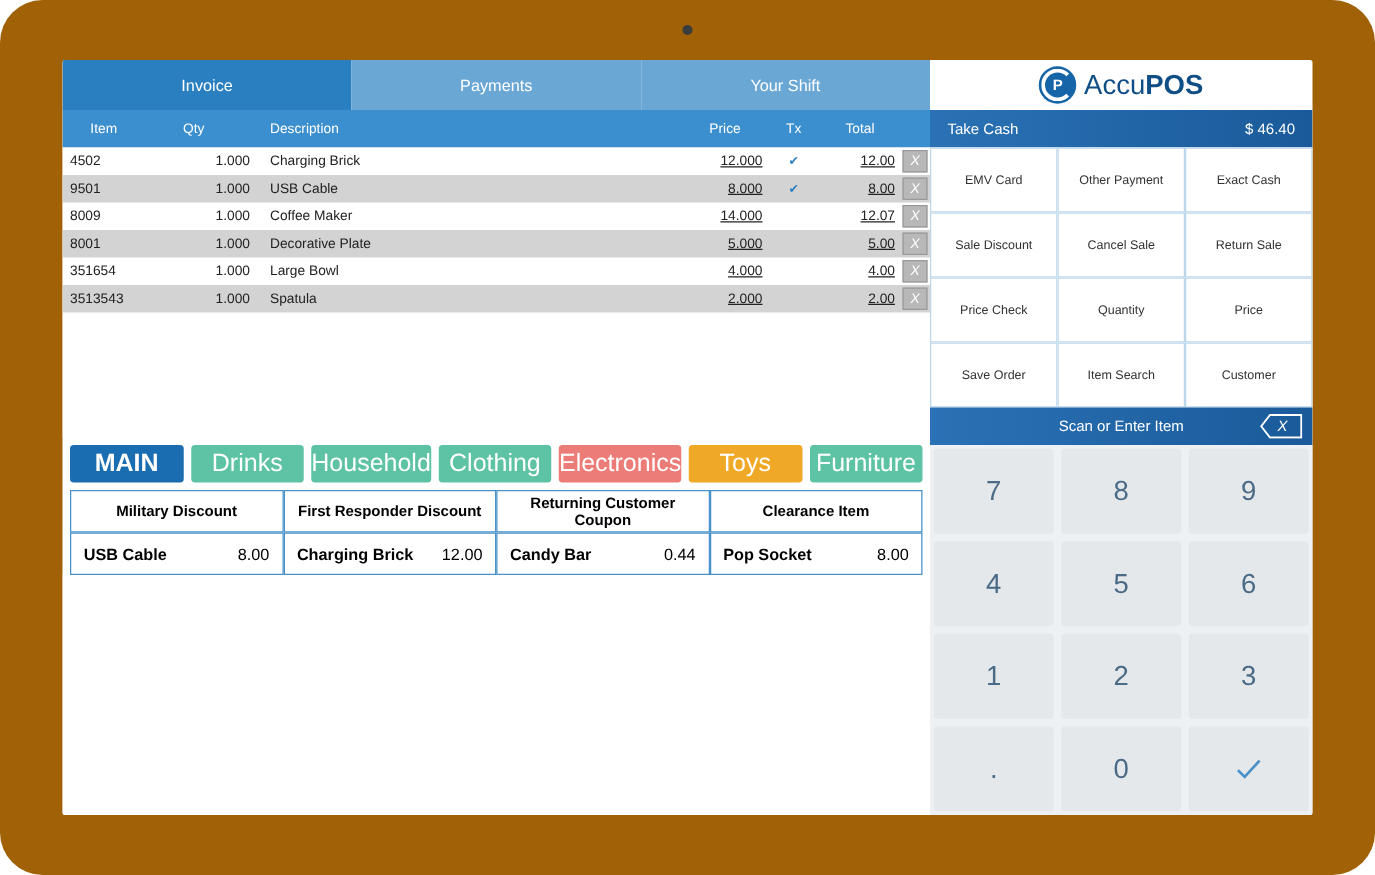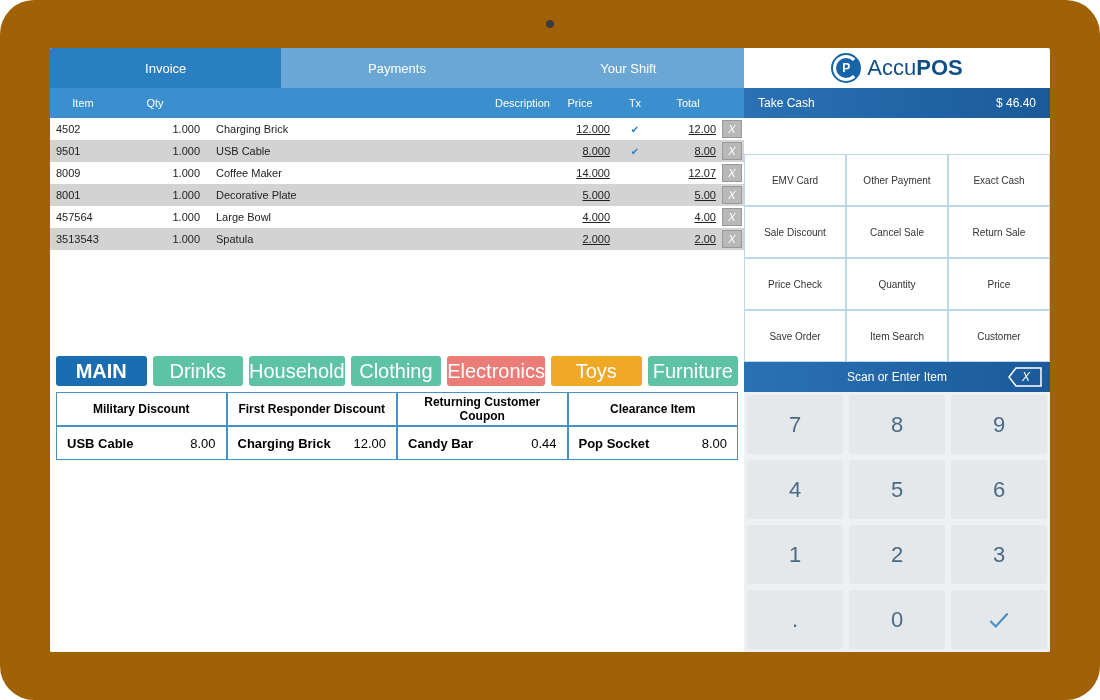--- a/index.html
+++ b/index.html
@@ -81,21 +81,21 @@
     content:""; position:absolute; width:20px; height:20px; border:3px solid #fff; border-right-color:transparent; border-radius:50%;
   }
   .logo-ring span{ color:#fff; font-size:12px; font-weight:bold; z-index:1;}
   .logo-text .thin { font-weight: 300; }
 
   .takecash {
     height: 30px; background: linear-gradient(90deg,#2a72b5,#1a5a9a); color: #fff; font-size: 12px;
     display: flex; align-items: center; justify-content: space-between; padding: 0 14px; cursor:pointer;
   }
 
-  .action-grid { display: grid; grid-template-columns: repeat(3,1fr); margin-top: 36px; }
+  .action-grid { display: grid; grid-template-columns: repeat(3,1fr); }
   .abtn {
     height: 52px; border: 1px solid #bcd6ea; background: #fff; color: #333; font-size: 10px;
     display: flex; align-items: center; justify-content: center; cursor: pointer; text-align:center;
   }
 
   .scanbar { height: 30px; background: linear-gradient(90deg,#2a72b5,#1a5a9a); color:#fff; font-size:12px; display:flex; align-items:center; justify-content:center; position:relative; }
   .back-shape{
     width:34px; height:20px; position:relative; display:flex; align-items:center; justify-content:center;
   }
   .back-shape svg{ width:34px; height:20px; }
@@ -117,21 +117,21 @@
 
     <div class="left">
       <div class="tabs">
         <div class="tab active">Invoice</div>
         <div class="tab inactive">Payments</div>
         <div class="tab inactive">Your Shift</div>
       </div>
       <div class="thead">
         <div class="col-item">Item</div>
         <div class="col-qty">Qty</div>
-        <div class="col-desc" style="text-align:right">Description</div>
+        <div class="col-desc" style="text-align:left">Description</div>
         <div class="col-price">Price</div>
         <div class="col-tx">Tx</div>
         <div class="col-total">Total</div>
         <div class="col-del"></div>
       </div>
       <div class="tbody" id="tbody">
           <div class="trow">
             <div class="col-item">4502</div>
             <div class="col-qty">1.000</div>
             <div class="col-desc">Charging Brick</div>
@@ -169,21 +169,21 @@
             <div class="col-qty">1.000</div>
             <div class="col-desc">Decorative Plate</div>
             <div class="col-price">5.000</div>
             <div class="col-tx"></div>
             <div class="col-total">5.00</div>
             <div class="col-del">
               <div class="delbtn">X</div>
             </div>
           </div>
           <div class="trow">
-            <div class="col-item">457564</div>
+            <div class="col-item">351654</div>
             <div class="col-qty">1.000</div>
             <div class="col-desc">Large Bowl</div>
             <div class="col-price">4.000</div>
             <div class="col-tx"></div>
             <div class="col-total">4.00</div>
             <div class="col-del">
               <div class="delbtn">X</div>
             </div>
           </div>
           <div class="trow alt">

